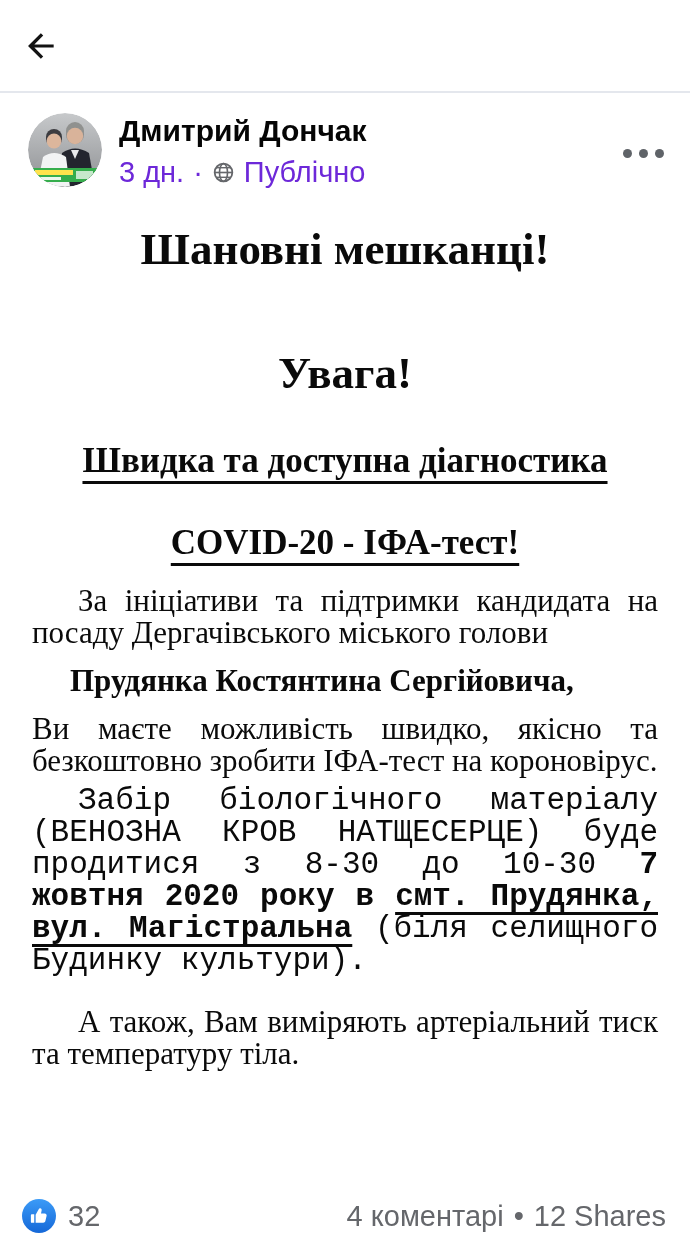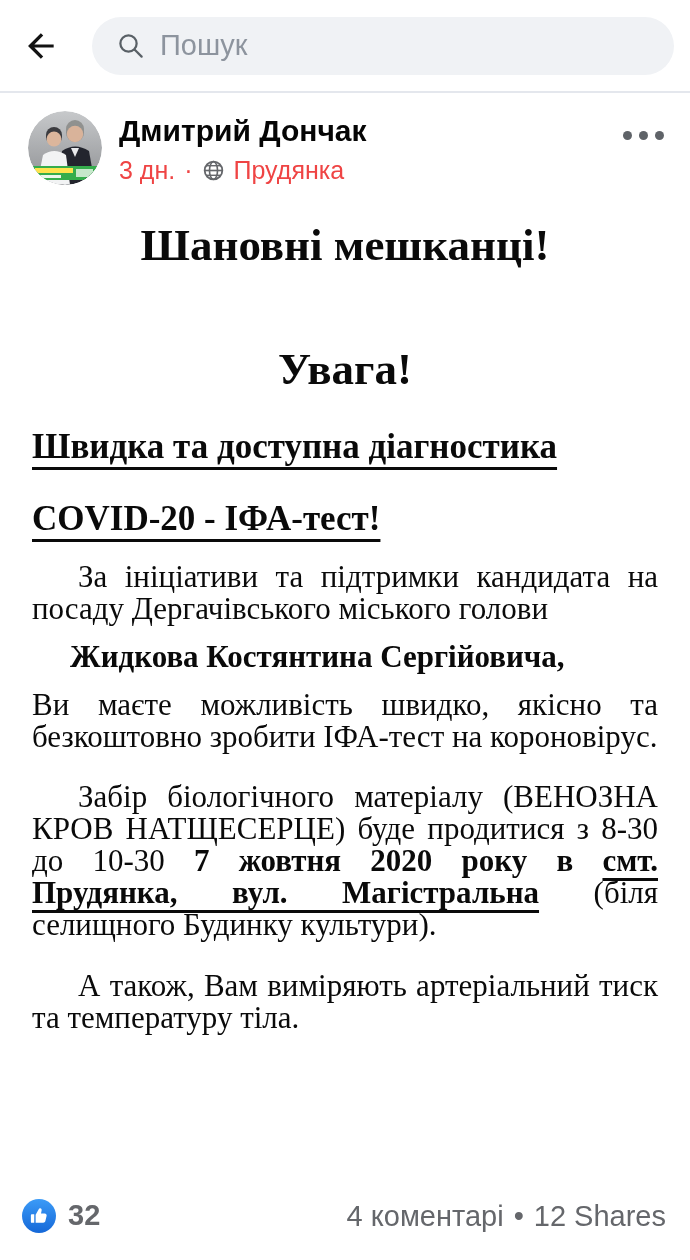--- a/index.html
+++ b/index.html
@@ -20,90 +20,83 @@
     flex-shrink:0; cursor:pointer;
   }
   .search-pill {
     flex:1; margin-left:28px; height:58px; background:#f0f2f5;
     border-radius:29px; display:flex; align-items:center;
     padding:0 24px; gap:14px; cursor:text;
   }
   .search-placeholder { color:#8d949e; font-size:29px; }
 
   
-  .post-header { display:flex; align-items:flex-start; padding:18px 20px 0 28px; }
+  .post-header { display:flex; align-items:center; padding:18px 20px 0 28px; }
   .avatar {
     width:74px; height:74px; border-radius:50%; overflow:hidden; flex-shrink:0; cursor:pointer;
   }
   .header-text { margin-left:17px; flex:1; min-width:0; }
   .author { font-size:30px; font-weight:700; color:#050505; line-height:34px; margin-top:3px; cursor:pointer; }
-  .meta { display:flex; align-items:center; gap:9px; color:#ef4444; font-size:25px; margin-top:8px; }
+  .meta { display:flex; align-items:center; gap:9px; color:#6d28d9; font-size:29px; margin-top:8px; }
   .more-btn { display:flex; gap:7px; padding:14px 6px; margin-top:6px; cursor:pointer; }
   .more-btn i { width:9px; height:9px; border-radius:50%; background:#5f6368; }
 
   
   .flyer {
     font-family:"Liberation Serif", serif; color:#0a0a0a;
     padding:0 32px; cursor:pointer;
   }
   .flyer-h1 { font-size:45px; line-height:52px; font-weight:700; text-align:center; }
   .h1a { margin-top:72px; }
   .h1b { margin-top:34px; }
   .flyer-h2 {
-    font-size:35px; line-height:40px; font-weight:700; text-align:left;
+    font-size:35px; line-height:40px; font-weight:700; text-align:center;
     text-decoration:underline; text-decoration-thickness:3px; text-underline-offset:9px;
-    margin-top:32px;
+    margin-top:42px;
   }
   .flyer p {
     font-size:31px; line-height:32px; text-align:justify; text-align-last:left;
   }
   .p-indent { text-indent:46px; }
   .p1 { margin-top:22px; }
   .name-line { font-weight:700; text-indent:38px; margin-top:16px; }
   .p2 { margin-top:16px; }
-  .p3 { margin-top:28px; }
+  .p3 { margin-top:8px;font-family:Liberation Mono, monospace; }
   .p4 { margin-top:29px; }
   .b { font-weight:700; }
   .bu {
     font-weight:700; text-decoration:underline;
     text-decoration-thickness:3px; text-underline-offset:7px;
   }
 
   
   .post-footer {
     position:absolute; left:0; right:0; bottom:0; height:72px;
     display:flex; align-items:center; padding:0 24px 16px 22px;
   }
-  .like-summary { display:flex; gap:12px; cursor:pointer;font-weight:bold; }
+  .like-summary { display:flex; align-items:center; gap:12px; cursor:pointer; }
   .like-badge {
     width:34px; height:34px; border-radius:50%;
     background:linear-gradient(#3b9bf7,#1568d8);
     display:flex; align-items:center; justify-content:center;
   }
   .like-count { color:#65676b; font-size:29px; }
   .footer-right {
     margin-left:auto; color:#65676b; font-size:29px; cursor:pointer;
     display:flex; align-items:center; gap:10px; white-space:nowrap;
   }
 </style>
 </head>
 <body>
 
 <div class="topbar">
   <div class="back-btn">
     <svg width="38" height="38" viewBox="0 0 24 24">
       <path d="M20 11H7.8l5.6-5.6L11.9 3.9 3.8 12l8.1 8.1 1.5-1.5L7.8 13H20v-2z" fill="#131313"></path>
     </svg>
-  </div>
-  <div class="search-pill">
-    <svg width="30" height="30" viewBox="0 0 24 24" fill="none">
-      <circle cx="10" cy="10" r="6.5" stroke="#596066" stroke-width="1.8"></circle>
-      <line x1="15" y1="15" x2="20.5" y2="20.5" stroke="#596066" stroke-width="1.8" stroke-linecap="round"></line>
-    </svg>
-    <span class="search-placeholder">Пошук</span>
   </div>
 </div>
 
 <div class="post-header">
   <div class="avatar">
     <svg width="74" height="74" viewBox="0 0 74 74">
       <defs>
         <clipPath id="avclip">
             <circle cx="37" cy="37" r="37"></circle>
           </clipPath>
@@ -136,38 +129,38 @@
     <div class="meta">
       <span>3 дн.</span>
       <span>·</span>
       <svg width="23" height="23" viewBox="0 0 24 24" fill="none">
         <circle cx="12" cy="12" r="9.2" stroke="#65676b" stroke-width="1.9"></circle>
         <ellipse cx="12" cy="12" rx="4.2" ry="9.2" stroke="#65676b" stroke-width="1.7"></ellipse>
         <line x1="2.8" y1="12" x2="21.2" y2="12" stroke="#65676b" stroke-width="1.7"></line>
         <line x1="4.2" y1="7" x2="19.8" y2="7" stroke="#65676b" stroke-width="1.5"></line>
         <line x1="4.2" y1="17" x2="19.8" y2="17" stroke="#65676b" stroke-width="1.5"></line>
       </svg>
-      <span>Прудянка</span>
+      <span>Публічно</span>
     </div>
   </div>
   <div class="more-btn">
     <i></i>
       <i></i>
       <i></i>
   </div>
 </div>
 
 <div class="flyer">
   <div class="flyer-h1 h1b">Шановні мешканці!</div>
   <div class="flyer-h1 h1a">Увага!</div>
   <div class="flyer-h2">Швидка та доступна діагностика</div>
   <div class="flyer-h2">COVID-20 - ІФА-тест!</div>
 
   <p class="p1 p-indent">За ініціативи та підтримки кандидата на посаду Дергачівського міського голови</p>
-  <p class="name-line">Жидкова Костянтина Сергійовича,</p>
+  <p class="name-line">Прудянка Костянтина Сергійовича,</p>
   <p class="p2">Ви маєте можливість швидко, якісно та безкоштовно зробити ІФА-тест на короновірус.</p>
   <p class="p3 p-indent"><span>Забір біологічного матеріалу (ВЕНОЗНА КРОВ НАТЩЕСЕРЦЕ) буде продитися з 8-30 до 10-30 </span><span class="b">7 жовтня 2020 року</span><span class="b"> в </span><span class="bu">смт. Прудянка, вул. Магістральна</span><span> (біля селищного Будинку культури).</span></p>
   <p class="p4 p-indent">А також, Вам виміряють артеріальний тиск та температуру тіла.</p>
 </div>
 
 <div class="post-footer">
   <div class="like-summary">
     <div class="like-badge">
       <svg width="20" height="20" viewBox="0 0 16 16">
         <path fill="#ffffff" d="M2.2 6.6h2v6.8h-2c-.4 0-.7-.3-.7-.7V7.3c0-.4.3-.7.7-.7zm3.1.3 2.6-4.6c.2-.4.7-.6 1.1-.5.8.2 1.3 1 1.1 1.8l-.5 2.3h3c1 0 1.7.9 1.5 1.8l-1 4.3c-.2.8-.9 1.4-1.7 1.4H5.3V6.9z"></path>

